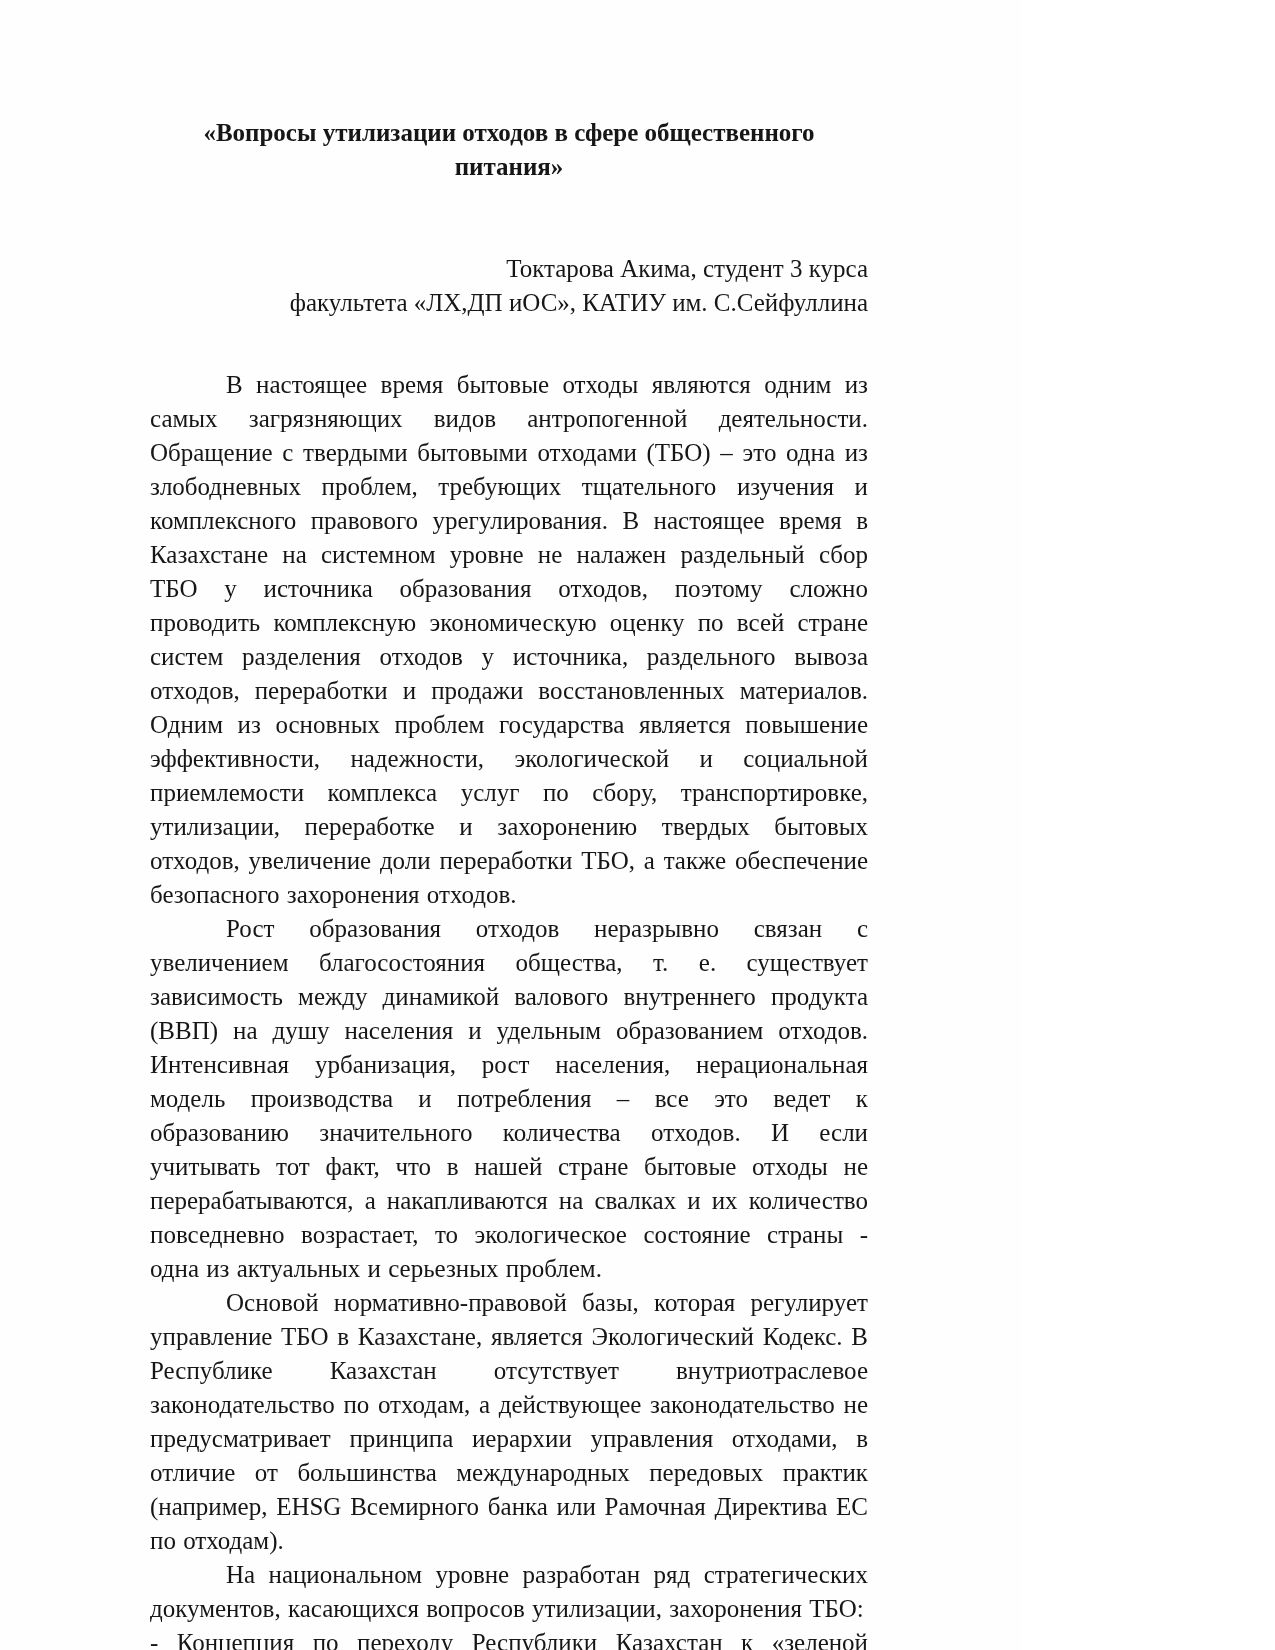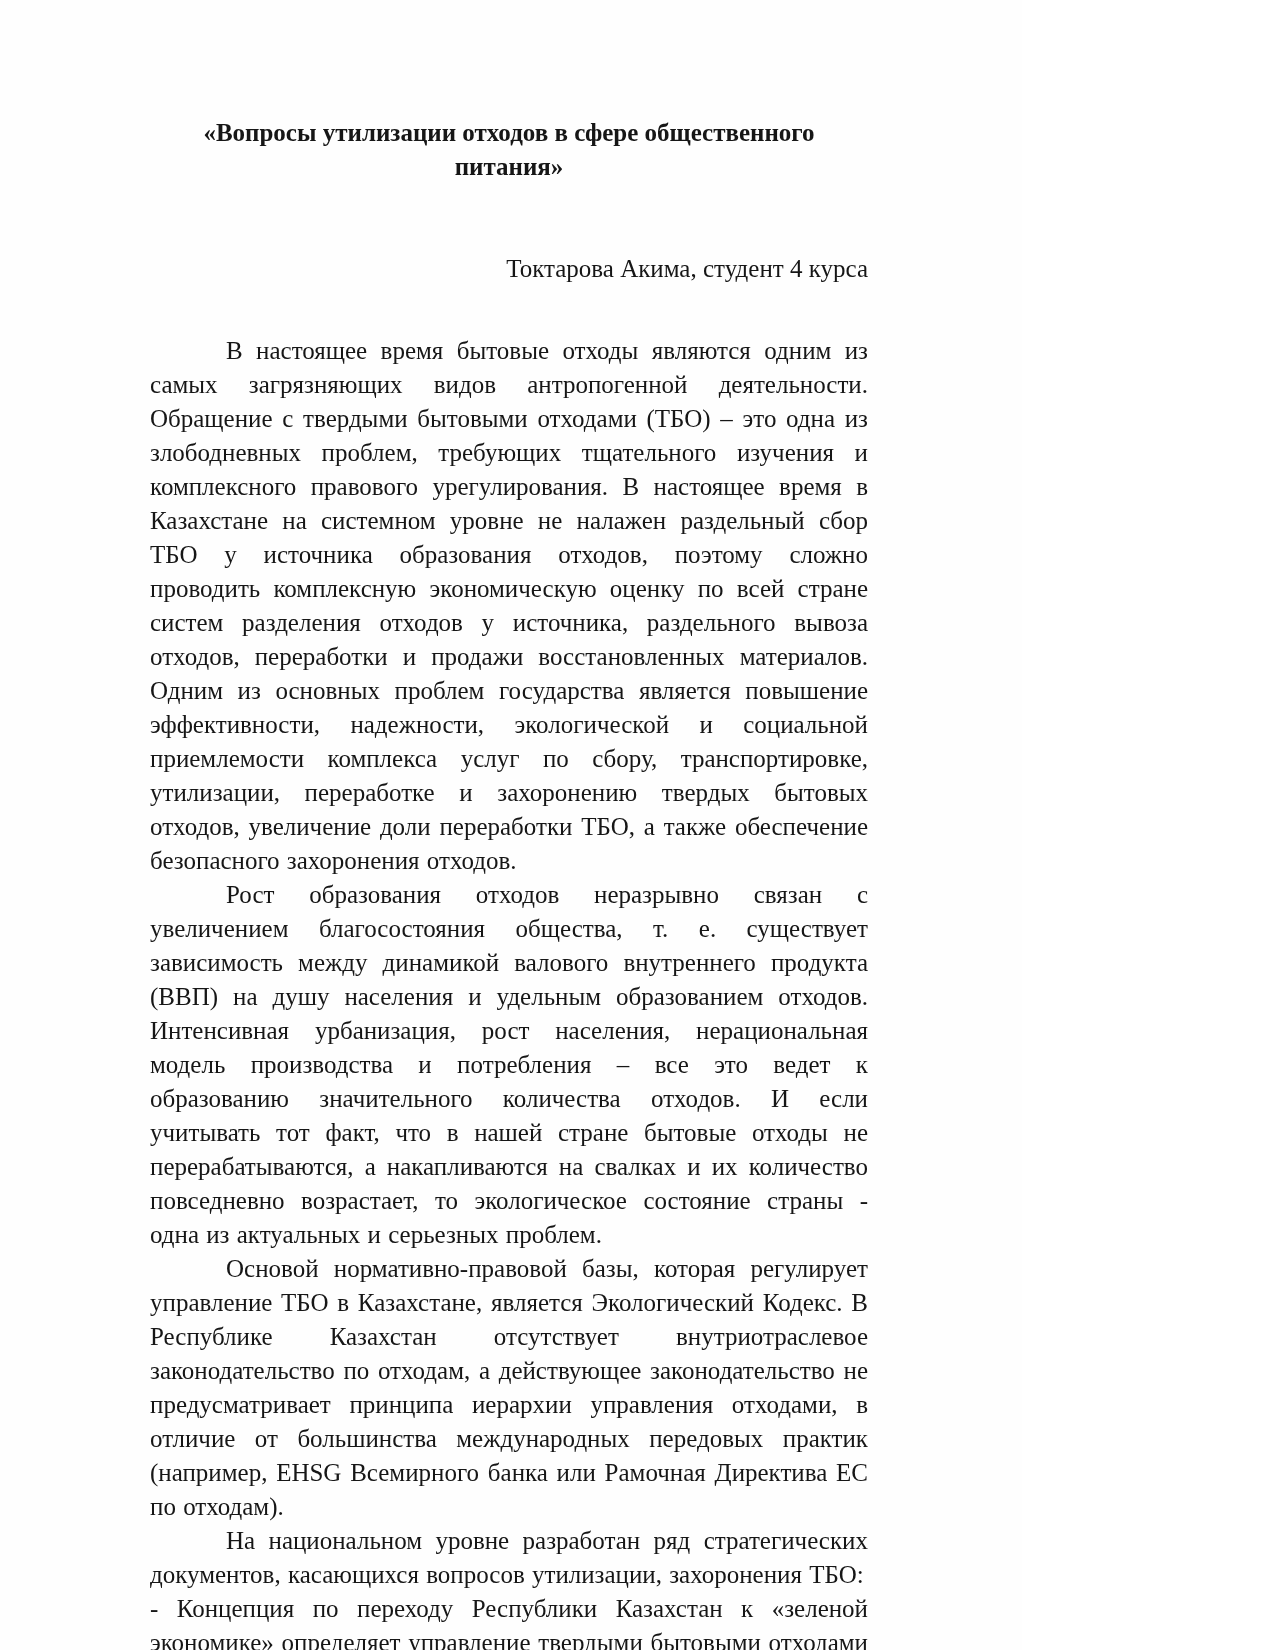--- a/index.html
+++ b/index.html
@@ -49,21 +49,22 @@
   }
 </style>
 </head>
 <body>
 
 <div class="page">
 
   <h1 class="title">«Вопросы утилизации отходов в сфере общественного питания»</h1>
 
   <div class="byline">
-    <p>Токтарова Акима, студент 4 курса</p>
+    <p>Токтарова Акима, студент 3 курса</p>
+    <p>факультета «ЛХ,ДП иОС», КАТИУ им. С.Сейфуллина</p>
   </div>
 
   <div class="body-text">
     <p class="para indent">В настоящее время бытовые отходы являются одним из самых загрязняющих видов антропогенной деятельности. Обращение с твердыми бытовыми отходами (ТБО) – это одна из злободневных проблем, требующих тщательного изучения и комплексного правового урегулирования. В настоящее время в Казахстане на системном уровне не налажен раздельный сбор ТБО у источника образования отходов, поэтому сложно проводить комплексную экономическую оценку по всей стране систем разделения отходов у источника, раздельного вывоза отходов, переработки и продажи восстановленных материалов. Одним из основных проблем государства является повышение эффективности, надежности, экологической и социальной приемлемости комплекса услуг по сбору, транспортировке, утилизации, переработке и захоронению твердых бытовых отходов, увеличение доли переработки ТБО, а также обеспечение безопасного захоронения отходов.</p>
     <p class="para indent">Рост образования отходов неразрывно связан с увеличением благосостояния общества, т. е. существует зависимость между динамикой валового внутреннего продукта (ВВП) на душу населения и удельным образованием отходов. Интенсивная урбанизация, рост населения, нерациональная модель производства и потребления – все это ведет к образованию значительного количества отходов. И если учитывать тот факт, что в нашей стране бытовые отходы не перерабатываются, а накапливаются на свалках и их количество повседневно возрастает, то экологическое состояние страны - одна из актуальных и серьезных проблем.</p>
     <p class="para indent">Основой нормативно-правовой базы, которая регулирует управление ТБО в Казахстане, является Экологический Кодекс. В Республике Казахстан отсутствует внутриотраслевое законодательство по отходам, а действующее законодательство не предусматривает принципа иерархии управления отходами, в отличие от большинства международных передовых практик (например, EHSG Всемирного банка или Рамочная Директива ЕС по отходам).</p>
     <p class="para indent">На национальном уровне разработан ряд стратегических документов, касающихся вопросов утилизации, захоронения ТБО:</p>
     <p class="para">- Концепция по переходу Республики Казахстан к «зеленой экономике» определяет управление твердыми бытовыми отходами как один из приоритетных секторов развития зеленой экономики;</p>
   </div>
 

